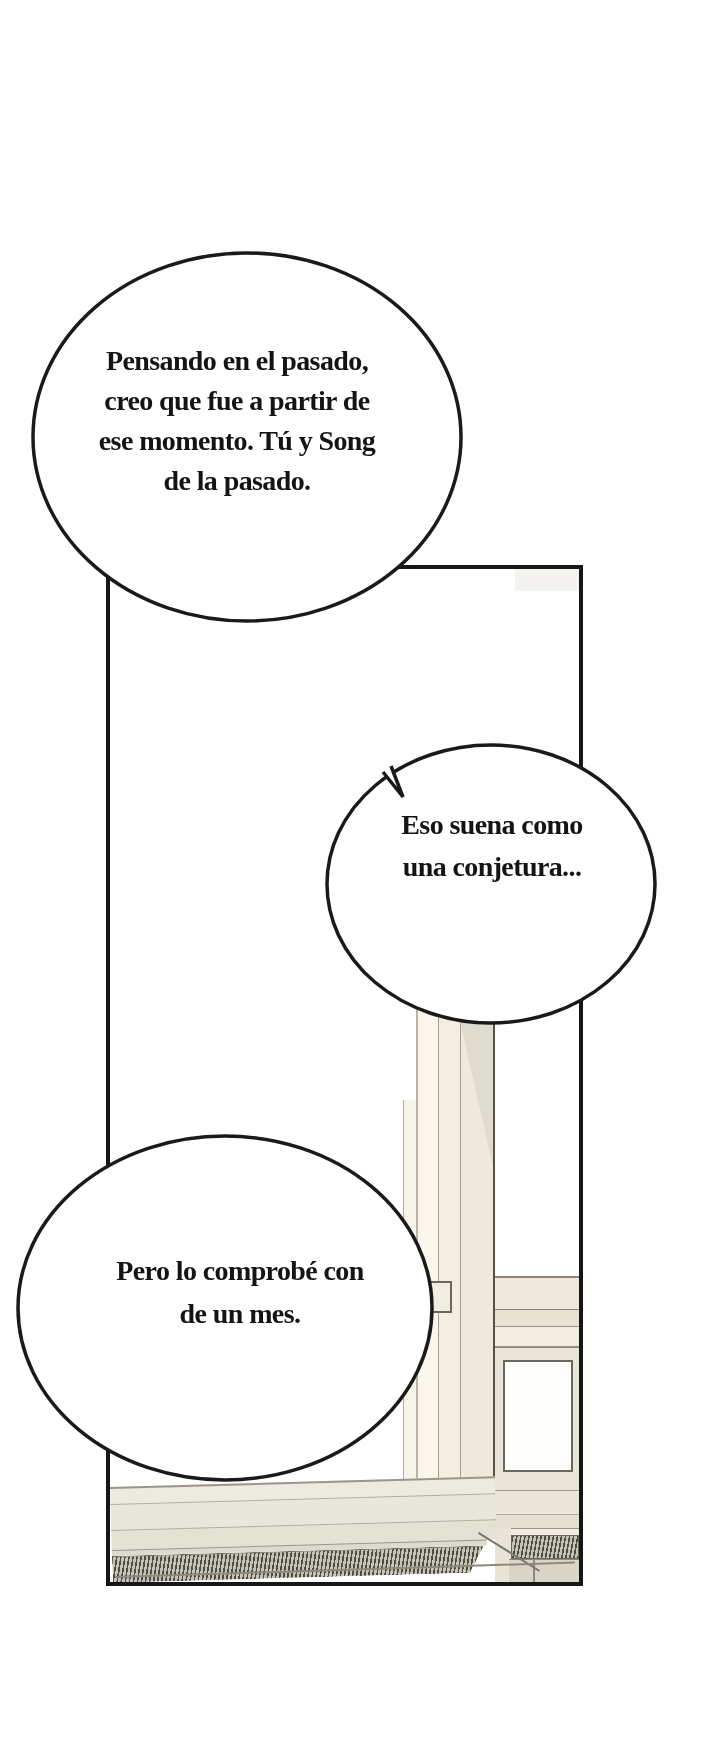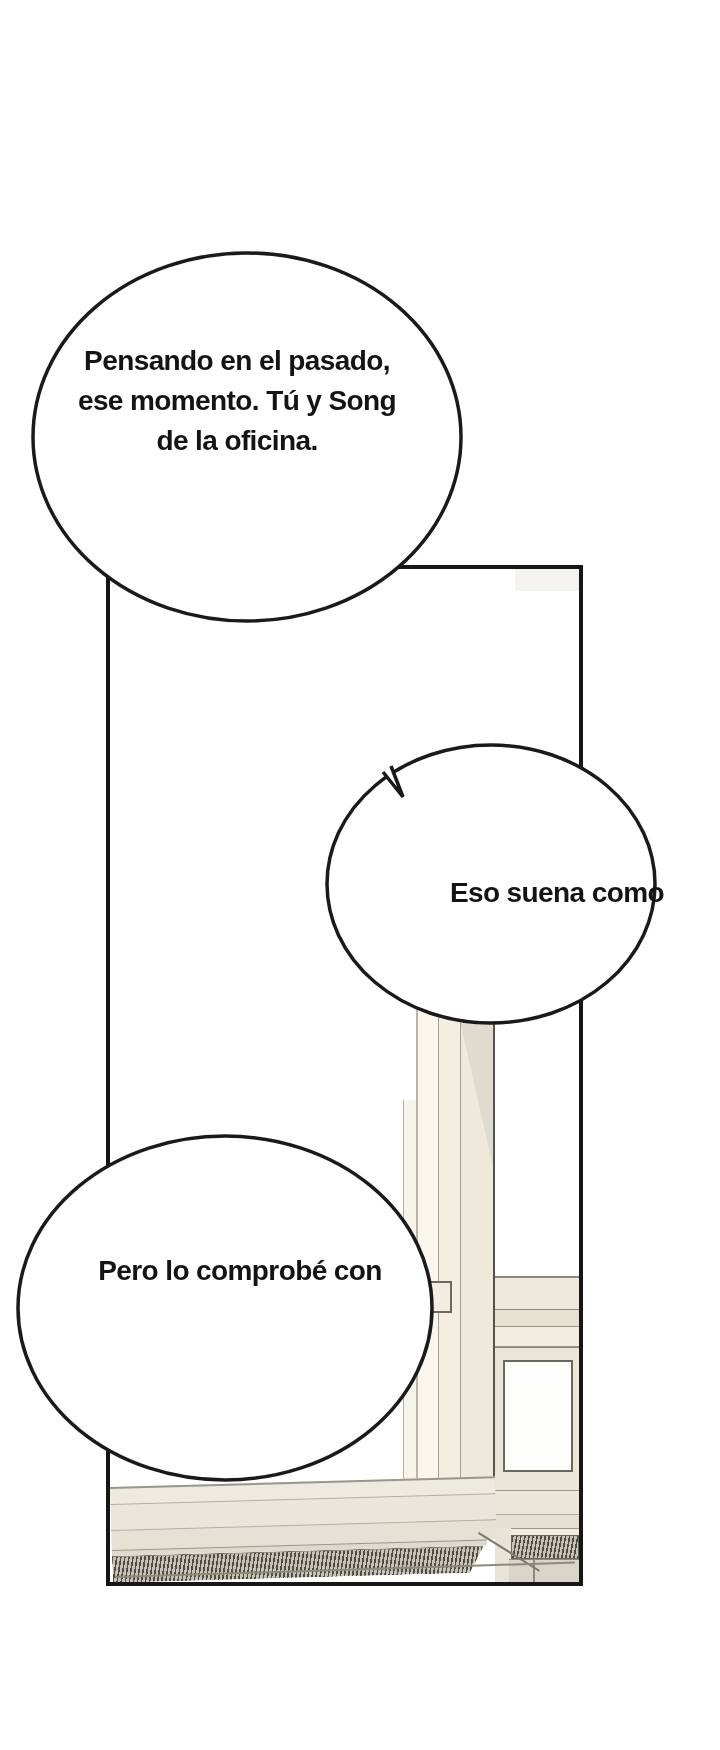--- a/index.html
+++ b/index.html
@@ -1,17 +1,17 @@
 <!DOCTYPE html>
 <html><head>
 <meta charset="utf-8">
 <style>
   html,body{margin:0;padding:0;background:#ffffff;}
   .page{position:relative;width:720px;height:1750px;background:#ffffff;overflow:hidden;
-        font-family:Liberation Sans, sans-serif;}
+        font-family:Liberation Serif, serif;}
 
   
   .panel{position:absolute;left:106px;top:565px;width:477px;height:1021px;
          box-sizing:border-box;border:4px solid #161616;background:#ffffff;z-index:1;}
   .panel-inner{position:absolute;inset:0;overflow:hidden;}
   .panel-inner *{position:absolute;box-sizing:border-box;}
 
   .corner-patch{left:405px;top:0;width:64px;height:22px;background:#f4f3ef;}
 
   
@@ -55,21 +55,21 @@
   .seam-line{left:369px;top:963px;width:72px;height:2px;background:#7d7970;
              transform:rotate(32deg);transform-origin:0 0;}
   .floor-line{left:5px;top:1007px;width:460px;height:1.5px;background:#8d897c;
               transform:rotate(-1.8deg);transform-origin:0 0;}
 
   
   .bubble-svg{position:absolute;z-index:3;}
   .bubble-text{position:absolute;z-index:5;text-align:center;color:#141414;
       font-weight:700;letter-spacing:-0.6px;}
   .t1{left:37px;top:341px;width:400px;font-size:28px;line-height:40px;}
-  .t2{left:320px;top:872px;width:344px;font-size:28px;line-height:42px;text-align:right;}
+  .t2{left:320px;top:804px;width:344px;font-size:28px;line-height:42px;}
   .t3{left:40px;top:1249px;width:400px;font-size:28px;line-height:43px;}
 </style>
 </head>
 <body>
 
 <div class="page">
 
   <div class="panel">
     <div class="panel-inner">
       <div class="corner-patch"></div>
@@ -102,32 +102,35 @@
       <div class="seam-line"></div>
       <div class="floor-line"></div>
     </div>
   </div>
 
   <svg class="bubble-svg" style="left:25px;top:245px;" width="445" height="390" viewBox="0 0 445 390">
     <ellipse cx="222" cy="192" rx="214" ry="184" fill="#ffffff" stroke="#1a1a1a" stroke-width="3.5"></ellipse>
   </svg>
   <div class="bubble-text t1">
     <div>Pensando en el pasado,</div>
+    <div>creo que fue a partir de</div>
     <div>ese momento. Tú y Song</div>
-    <div>de la oficina.</div>
+    <div>de la pasado.</div>
   </div>
 
   <svg class="bubble-svg" style="left:318px;top:738px;" width="348" height="292" viewBox="0 0 348 292">
     <ellipse cx="173" cy="146" rx="164" ry="139" fill="#ffffff" stroke="#1a1a1a" stroke-width="3.5"></ellipse>
     <path d="M65,34 L85,59 L73,28" fill="#ffffff" stroke="#1a1a1a" stroke-width="3.5" stroke-linejoin="miter"></path>
   </svg>
   <div class="bubble-text t2">
     <div>Eso suena como</div>
+    <div>una conjetura...</div>
   </div>
 
   <svg class="bubble-svg" style="left:12px;top:1132px;" width="430" height="356" viewBox="0 0 430 356">
     <ellipse cx="213" cy="176" rx="207" ry="172" fill="#ffffff" stroke="#1a1a1a" stroke-width="3.5"></ellipse>
   </svg>
   <div class="bubble-text t3">
     <div>Pero lo comprobé con</div>
+    <div>de un mes.</div>
   </div>
 
 </div>
 
 </body></html>

